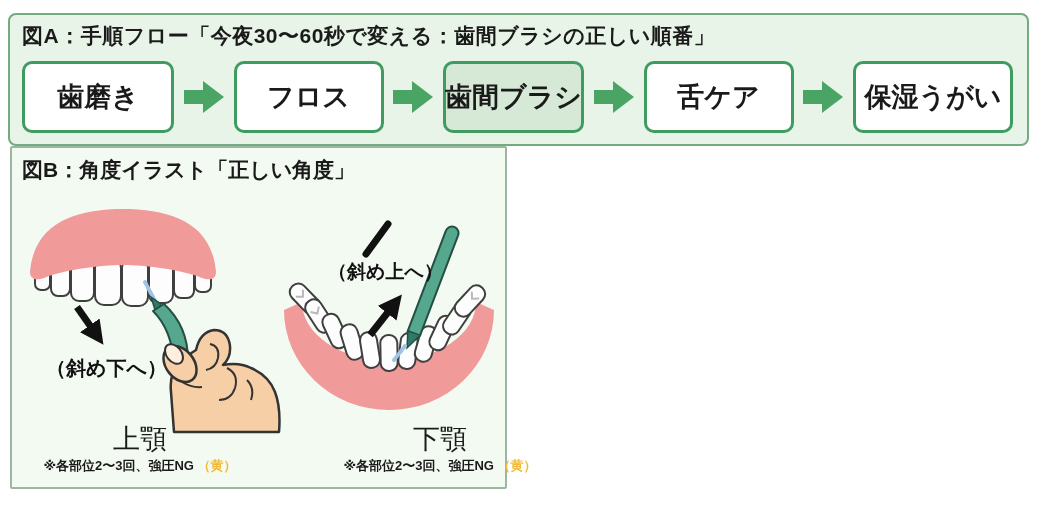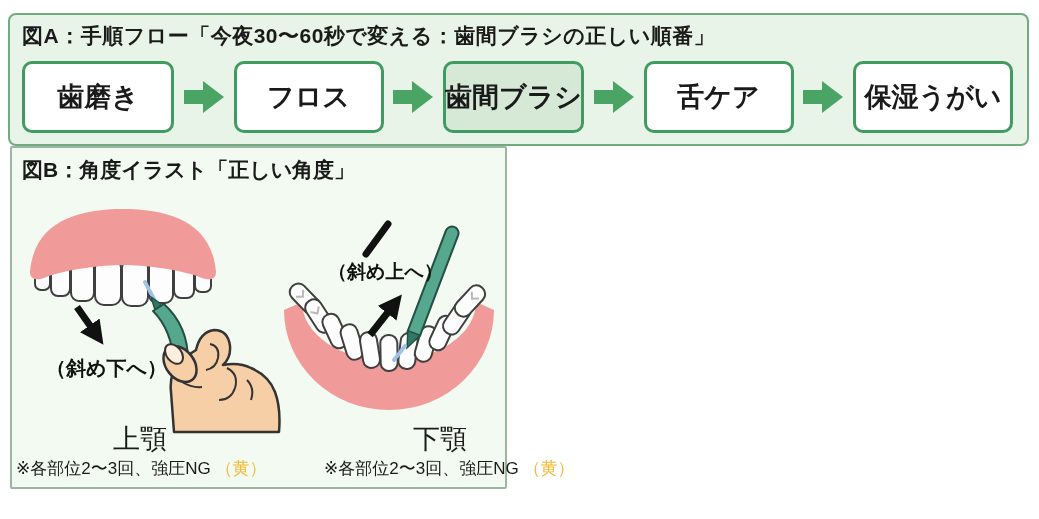--- a/index.html
+++ b/index.html
@@ -37,21 +37,21 @@
   }
   .panel-b-title{
     position:absolute;left:10px;top:8px;font-size:21px;font-weight:bold;white-space:nowrap;
   }
   .illo-left{position:absolute;left:10px;top:46px;}
   .illo-right{position:absolute;left:266px;top:54px;}
   .jaw-block{position:absolute;top:276px;text-align:center;}
   .jaw-left{left:4px;width:248px;}
   .jaw-right{left:264px;width:232px;margin-left:48px;}
   .jaw-label{font-size:27px;font-weight:normal;line-height:30px;}
-  .jaw-note{font-size:17px;font-weight:normal;margin-top:3px;white-space:nowrap;}
+  .jaw-note{font-size:13px;font-weight:bold;margin-top:3px;white-space:nowrap;}
   .note-yellow{color:#f0ba38;}
   svg text{font-family:"Liberation Sans","DejaVu Sans",sans-serif;}
 </style>
 </head>
 <body>
 
 <div class="panel-a">
   <div class="panel-a-title">図A：手順フロー「今夜30〜60秒で変える：歯間ブラシの正しい順番」</div>
   <div class="flow-row">
     <div class="flow-box w1">

